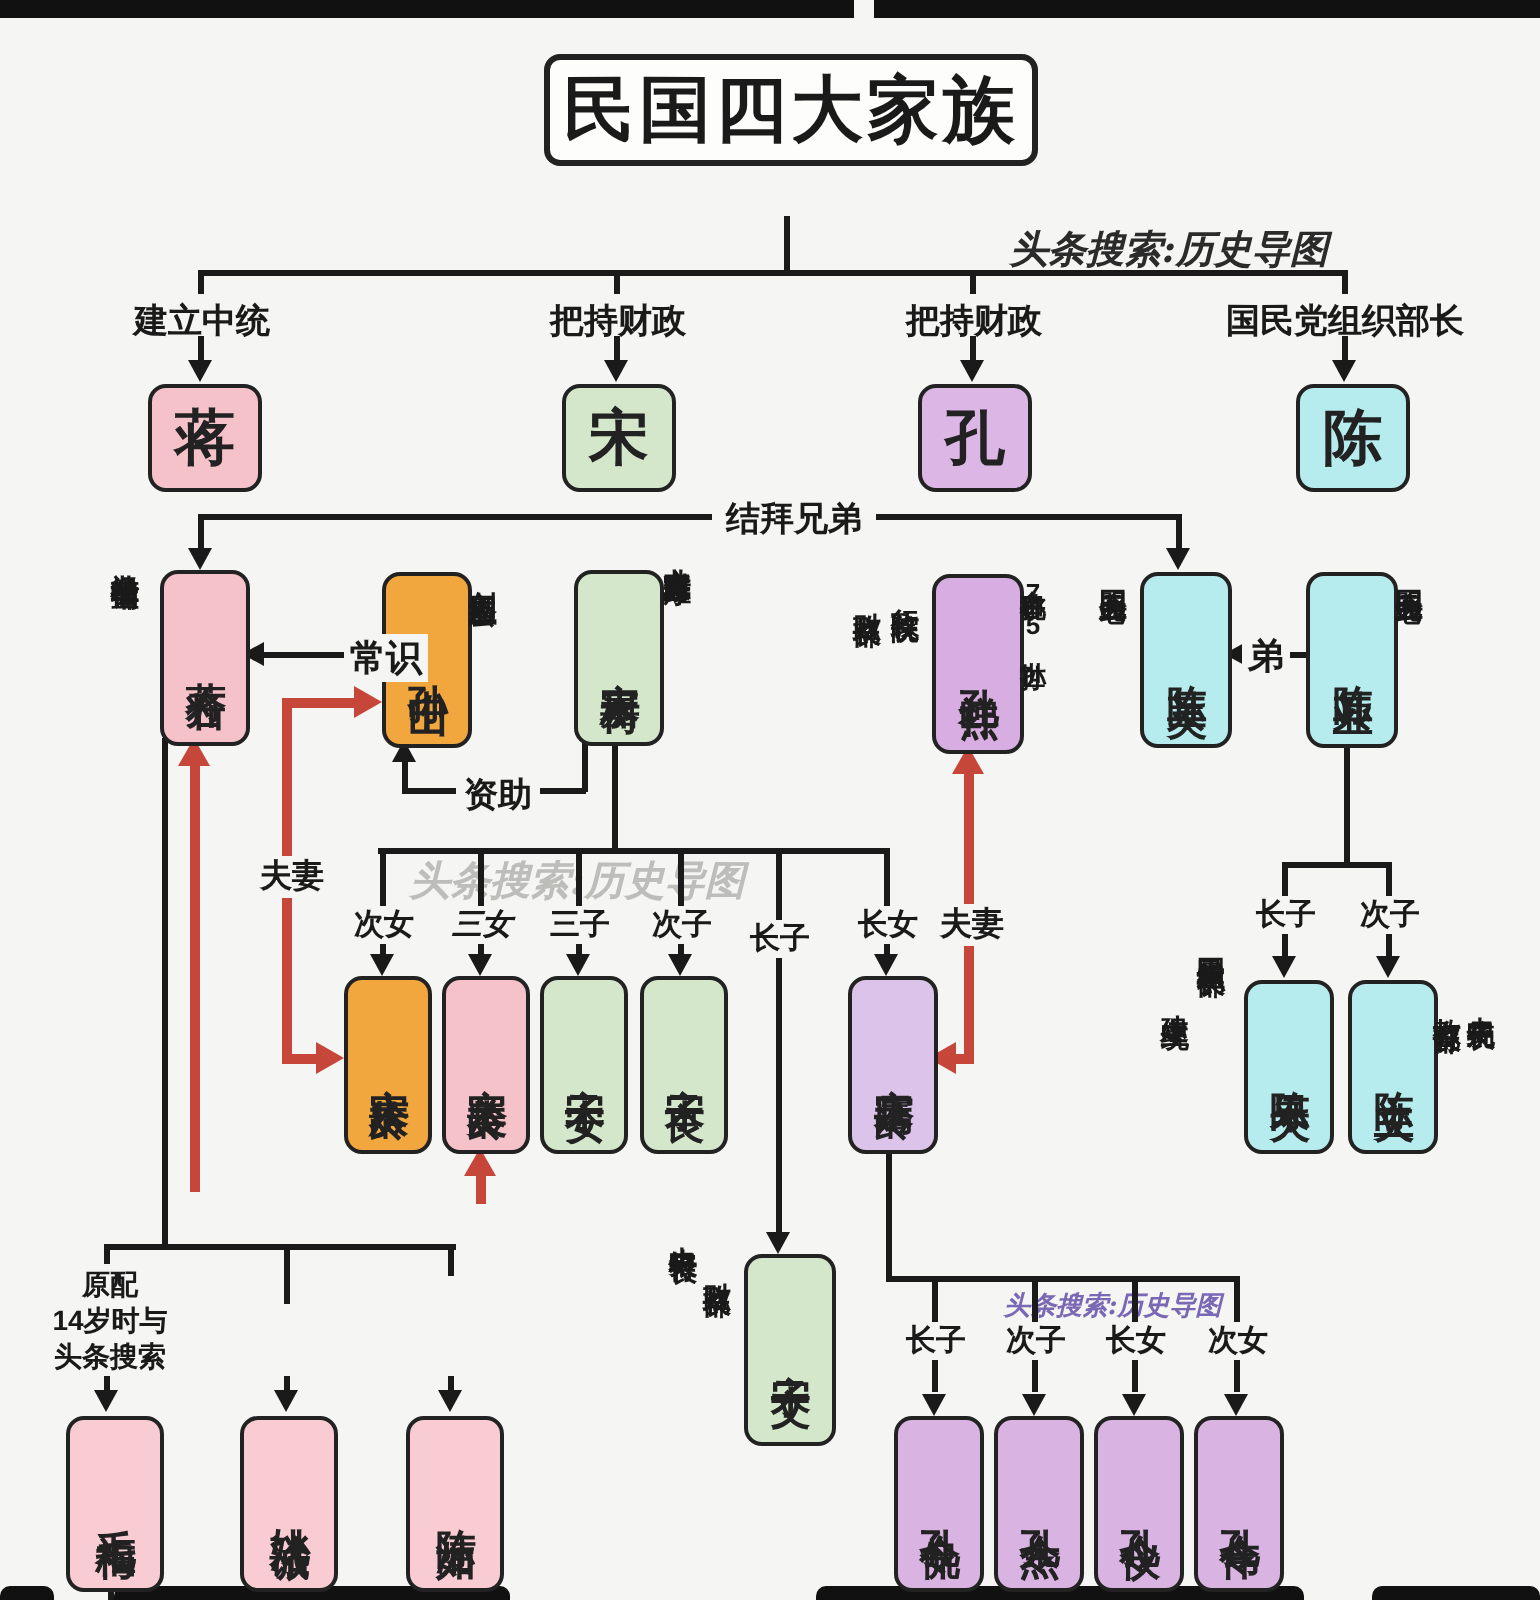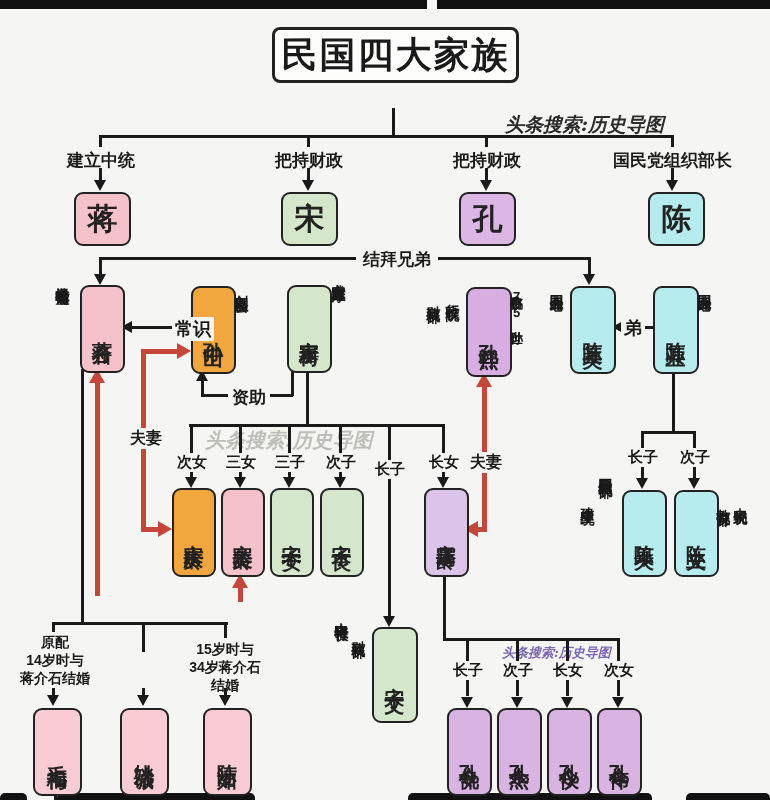--- a/index.html
+++ b/index.html
@@ -130,21 +130,21 @@
   <div class="vl" style="left:288px;top:426px;height:51px;"></div>
     <div class="ah ad" style="left:283px;top:477px;"></div>
   <div class="vl" style="left:339px;top:426px;height:51px;"></div>
     <div class="ah ad" style="left:334px;top:477px;"></div>
   <div class="vl" style="left:388px;top:426px;height:190px;"></div>
     <div class="ah ad" style="left:383px;top:616px;"></div>
   <div class="vl" style="left:442px;top:426px;height:51px;"></div>
     <div class="ah ad" style="left:437px;top:477px;"></div>
 
   <div class="lbl onln" style="left:174px;top:453px;width:34px;font-size:15px;">次女</div>
-  <div class="lbl onln" style="left:223px;top:453px;width:34px;font-size:15px;">三女</div>
+  <div class="lbl onln" style="left:223px;top:453px;width:34px;font-size:15px;font-style:italic;">三女</div>
   <div class="lbl onln" style="left:272px;top:453px;width:34px;font-size:15px;">三子</div>
   <div class="lbl onln" style="left:323px;top:453px;width:34px;font-size:15px;">次子</div>
   <div class="lbl onln" style="left:372px;top:460px;width:34px;font-size:15px;">长子</div>
   <div class="lbl onln" style="left:426px;top:453px;width:34px;font-size:15px;">长女</div>
   <div class="lbl onln" style="left:467px;top:452px;width:36px;font-size:16px;">夫妻</div>
   <div class="lbl onln" style="left:127px;top:428px;width:36px;font-size:16px;">夫妻</div>
 
   <div class="ah rau" style="left:89px;top:369px;"></div>
   <div class="rvl" style="left:95px;top:382px;height:214px;"></div>
   <div class="ah rau" style="left:232px;top:574px;"></div>
@@ -184,26 +184,21 @@
   <div class="note" style="left:352px;top:630px;">财政部长</div>
 
   <div class="vl" style="left:81px;top:369px;height:255px;"></div>
   <div class="hl" style="left:52px;top:622px;width:176px;"></div>
   <div class="vl" style="left:52px;top:622px;height:10px;"></div>
   <div class="vl" style="left:142px;top:622px;height:30px;"></div>
   <div class="vl" style="left:224px;top:622px;height:16px;"></div>
   <div class="mlbl" style="left:13px;top:633px;width:84px;">
     <span>原配</span><br>
     <span>14岁时与</span><br>
-    <span>蒋介石结婚</span>
-  </div>
-  <div class="mlbl" style="left:183px;top:640px;width:84px;">
-    <span>15岁时与</span><br>
-    <span>34岁蒋介石</span><br>
-    <span>结婚</span>
+    <span>头条搜索</span>
   </div>
   <div class="vl" style="left:52px;top:688px;height:8px;"></div>
     <div class="ah ad" style="left:47px;top:695px;"></div>
   <div class="vl" style="left:142px;top:688px;height:8px;"></div>
     <div class="ah ad" style="left:137px;top:695px;"></div>
   <div class="vl" style="left:224px;top:688px;height:8px;"></div>
     <div class="ah ad" style="left:219px;top:695px;"></div>
   <div class="box" style="left:33px;top:708px;width:45px;height:84px;background:#f8ccd2;">
       <span class="vname">毛福梅</span>
     </div>

